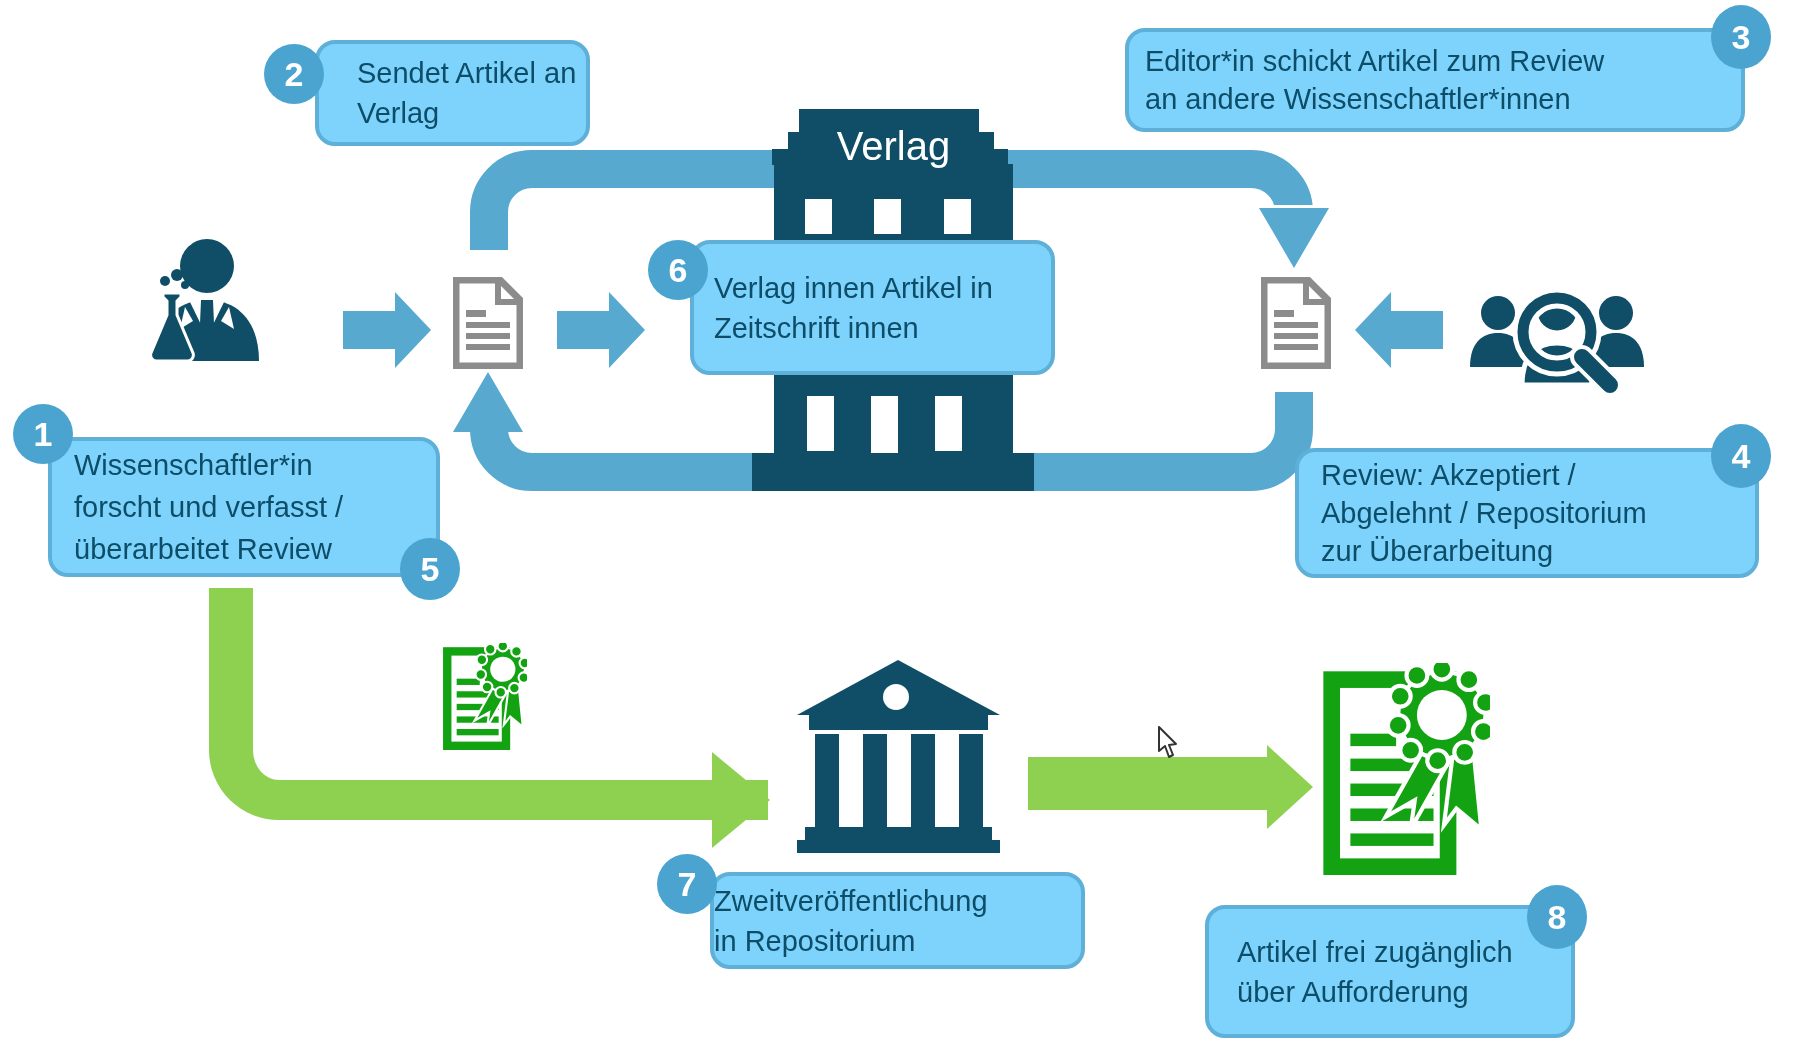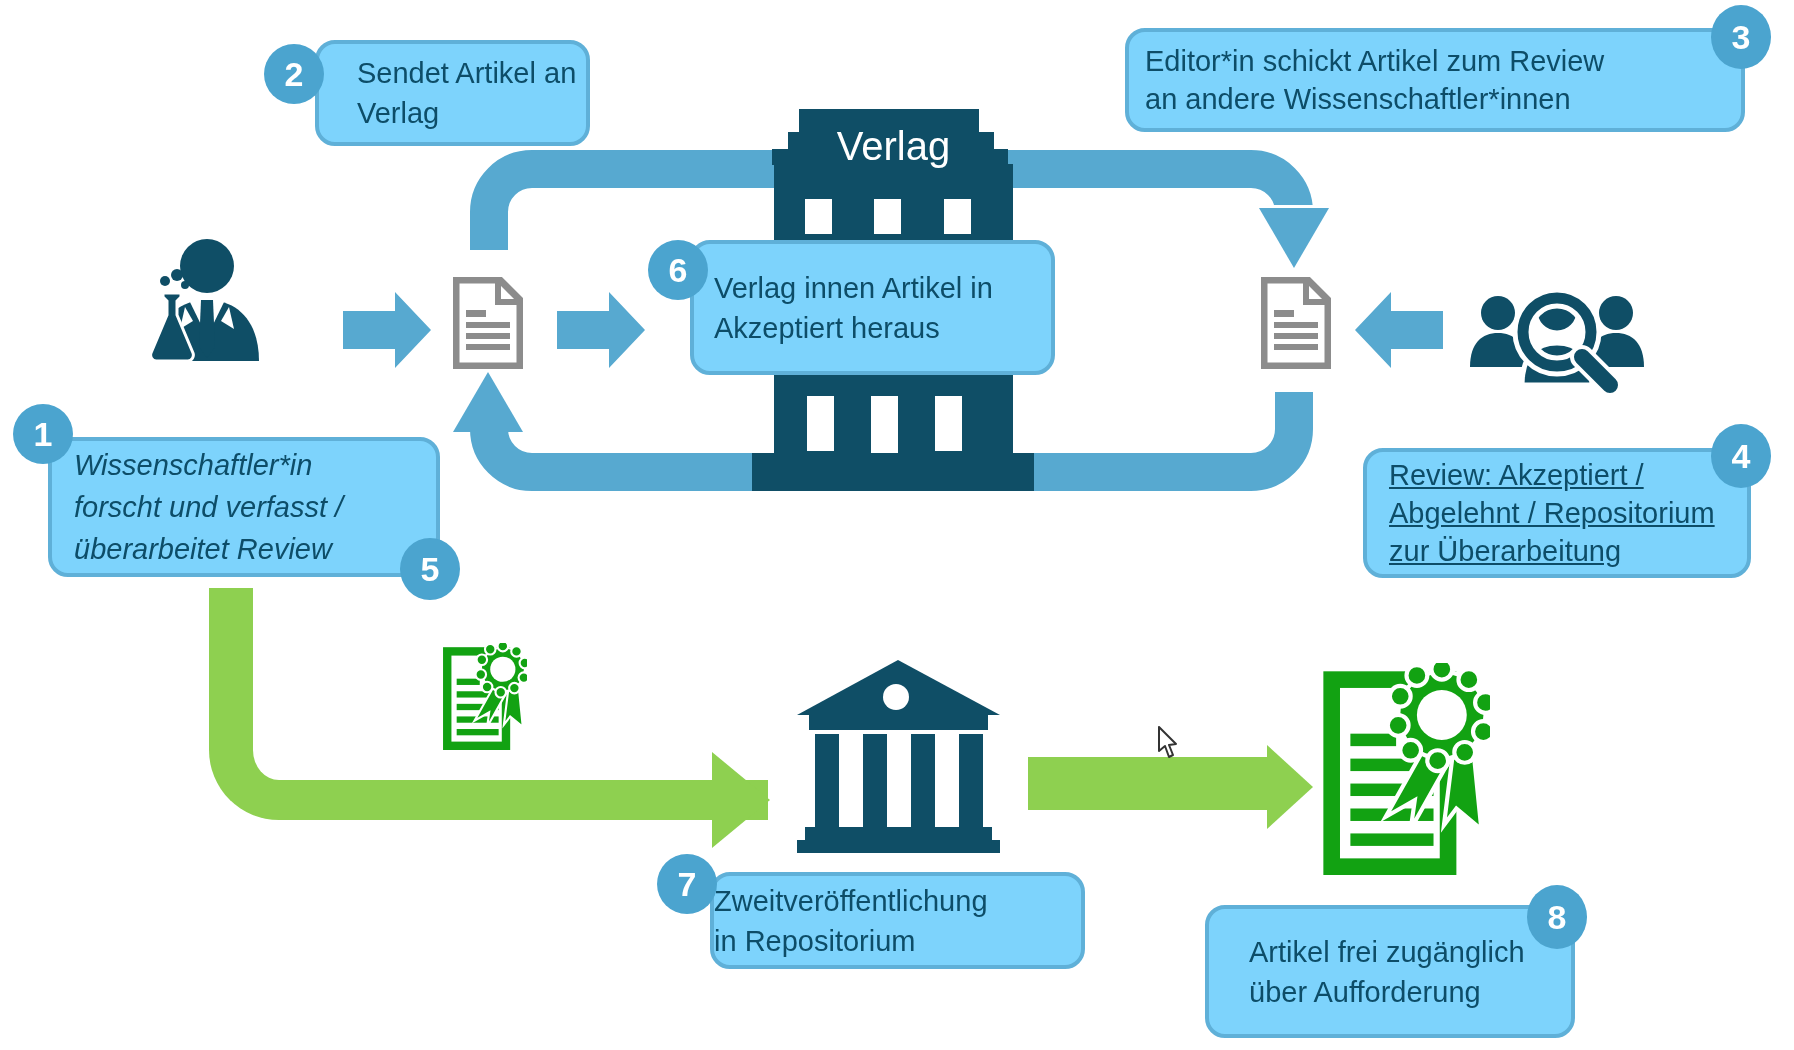--- a/index.html
+++ b/index.html
@@ -173,60 +173,60 @@
         <circle cx="68" cy="43" r="5"></circle>
         <circle cx="55" cy="47" r="5"></circle>
       <circle cx="42" cy="42" r="5"></circle>
         <circle cx="36" cy="30" r="5"></circle>
         <circle cx="37" cy="16" r="5"></circle>
         <circle cx="45" cy="6" r="5"></circle>
     </g>
     <circle cx="57" cy="25" r="12" fill="#fff"></circle>
   </svg>
 
-  <div class="abs callout" style="left:48px;top:437px;width:392px;height:140px;padding-left:22px;line-height:42px;font-style:italic;">
+  <div class="abs callout" style="left:48px;top:437px;width:392px;height:140px;padding-left:22px;line-height:42px;">
     <div>Wissenschaftler*in</div>
     <div>forscht und verfasst /</div>
     <div>überarbeitet Review</div>
   </div>
   <div class="abs badge" style="left:13px;top:404px;">1</div>
   <div class="abs badge" style="left:400px;top:538px;width:60px;height:62px;">5</div>
 
   <div class="abs callout" style="left:315px;top:40px;width:275px;height:106px;padding-left:38px;">
     <div>Sendet Artikel an</div>
     <div>Verlag</div>
   </div>
   <div class="abs badge" style="left:264px;top:44px;">2</div>
 
   <div class="abs callout" style="left:1125px;top:28px;width:620px;height:104px;padding-left:16px;line-height:38px;">
     <div>Editor*in schickt Artikel zum Review</div>
     <div>an andere Wissenschaftler*innen</div>
   </div>
   <div class="abs badge" style="left:1711px;top:5px;width:60px;height:64px;">3</div>
 
-  <div class="abs callout" style="left:1363px;top:448px;width:388px;height:130px;padding-left:22px;line-height:38px;text-decoration:underline;">
+  <div class="abs callout" style="left:1295px;top:448px;width:464px;height:130px;padding-left:22px;line-height:38px;">
     <div>Review: Akzeptiert /</div>
     <div>Abgelehnt / Repositorium</div>
     <div>zur Überarbeitung</div>
   </div>
   <div class="abs badge" style="left:1711px;top:424px;width:60px;height:64px;">4</div>
 
   <div class="abs callout" style="left:690px;top:240px;width:365px;height:135px;padding-left:20px;">
     <div>Verlag innen Artikel in</div>
-    <div>Akzeptiert heraus</div>
+    <div>Zeitschrift innen</div>
   </div>
   <div class="abs badge" style="left:648px;top:240px;">6</div>
 
   <div class="abs callout" style="left:710px;top:872px;width:375px;height:97px;text-align:left;">
     <div>Zweitveröffentlichung</div>
     <div>in Repositorium</div>
   </div>
   <div class="abs badge" style="left:657px;top:854px;">7</div>
 
-  <div class="abs callout" style="left:1205px;top:905px;width:370px;height:133px;padding-left:40px;">
+  <div class="abs callout" style="left:1205px;top:905px;width:370px;height:133px;padding-left:28px;">
     <div>Artikel frei zugänglich</div>
     <div>über Aufforderung</div>
   </div>
   <div class="abs badge" style="left:1527px;top:885px;width:60px;height:64px;">8</div>
 
   <svg class="abs" style="left:1158px;top:726px;z-index:50;" width="24" height="34" viewBox="0 0 24 34">
     <polygon points="1,1 1,25 7,20 11,31 15,29 11,19 18,18" fill="#fff" stroke="#333" stroke-width="2" stroke-linejoin="round"></polygon>
   </svg>
 
 </div>

